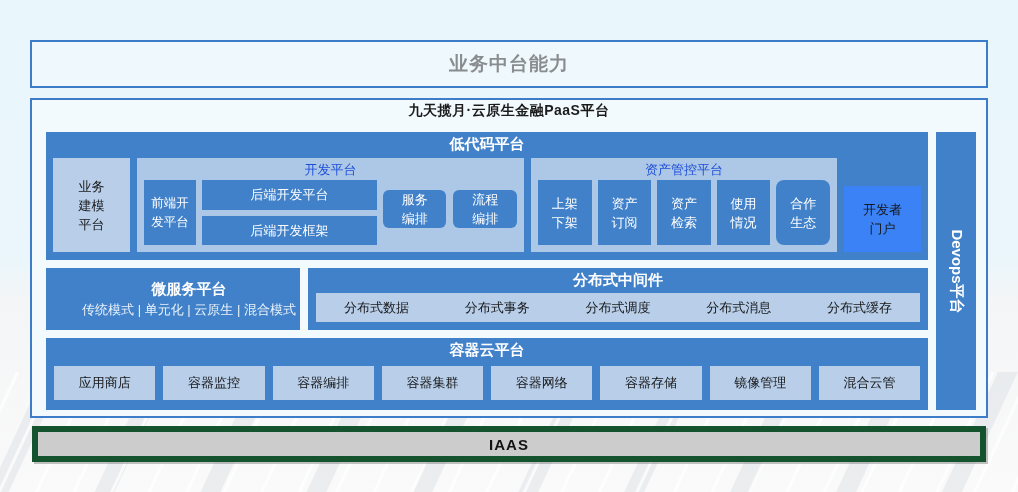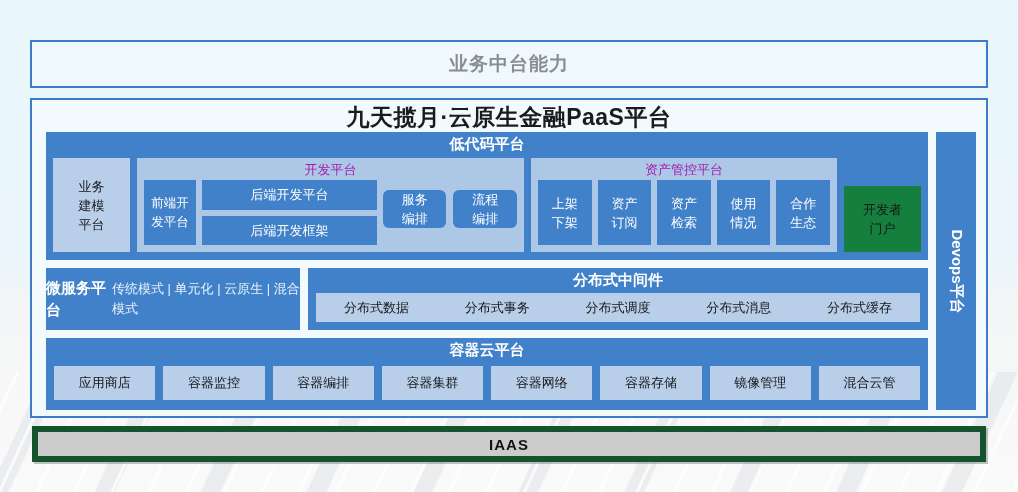--- a/index.html
+++ b/index.html
@@ -78,21 +78,21 @@
     box-sizing: border-box;
     border: 2px solid #3d7cc9;
     background: #f3fafd;
   }
   .paas-title {
     position: absolute;
     left: 0;
     top: 2px;
     width: 100%;
     text-align: center;
-    font-size: 23px;
+    font-size: 14px;
     font-weight: bold;
     color: #1b1b1b;
     letter-spacing: 0.5px;
   }
 
   
   .stack {
     position: absolute;
     left: 14px;
     top: 32px;
@@ -141,21 +141,21 @@
   }
   .subgroup {
     background: #adc8e6;
     position: relative;
     display: flex;
     flex-direction: column;
   }
   .subgroup-title {
     text-align: center;
     font-size: 13px;
-    color: #a21caf;
+    color: #1d4ed8;
     line-height: 20px;
     padding-top: 2px;
   }
   .subgroup-body {
     flex: 1;
     display: flex;
     gap: 6px;
     padding: 0 7px 7px 7px;
     box-sizing: border-box;
   }
@@ -190,21 +190,21 @@
     align-items: stretch;
     padding: 10px 0 17px 0;
     box-sizing: border-box;
   }
   .orch-wrap .tile { flex: 1; border-radius: 6px; }
 
   .asset-group .subgroup-body .tile { flex: 1; }
 
   .dev-portal {
     width: 78px;
-    background: #15803d;
+    background: #3b82f6;
     color: #17181a;
     display: flex;
     align-items: center;
     justify-content: center;
     text-align: center;
     font-size: 13px;
     line-height: 19px;
     margin-top: 28px;
   }
 
@@ -217,23 +217,25 @@
     height: 62px;
   }
   .micro {
     position: absolute;
     left: 0;
     top: 0;
     width: 254px;
     height: 62px;
     background: #4181c9;
     display: flex;
-    align-items: center;
-    justify-content: center;
-    box-sizing: border-box;
+    flex-direction: column;
+    align-items: center;
+    justify-content: center;
+    box-sizing: border-box;
+    padding-left: 32px;
   }
   .micro-title {
     color: #ffffff;
     font-weight: bold;
     font-size: 15px;
     line-height: 22px;
   }
   .micro-sub {
     color: #eaf3fb;
     font-size: 13px;
@@ -373,21 +375,21 @@
             <div class="subgroup-title">资产管控平台</div>
             <div class="subgroup-body">
               <div class="tile" style="white-space:pre-line;">上架
 下架</div>
               <div class="tile" style="white-space:pre-line;">资产
 订阅</div>
               <div class="tile" style="white-space:pre-line;">资产
 检索</div>
               <div class="tile" style="white-space:pre-line;">使用
 情况</div>
-              <div class="tile" style="white-space:pre-line;">合作
+              <div class="tile" style="white-space:pre-line;border-radius:8px;">合作
 生态</div>
             </div>
           </div>
 
           <div class="dev-portal" style="white-space:pre-line;">开发者
 门户</div>
         </div>
       </div>
 
       <div class="row-mid">

